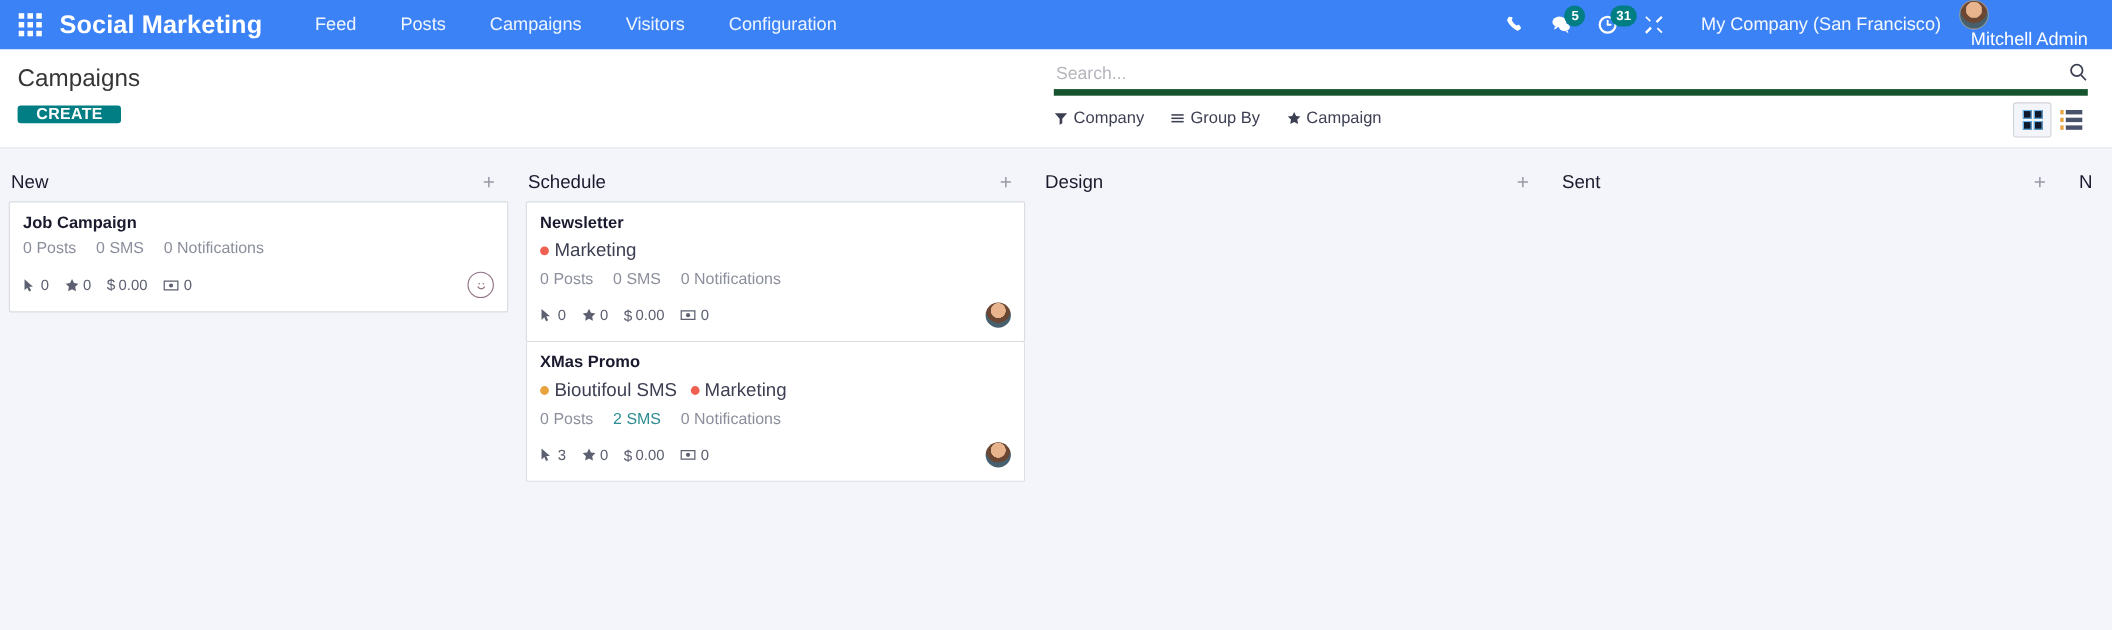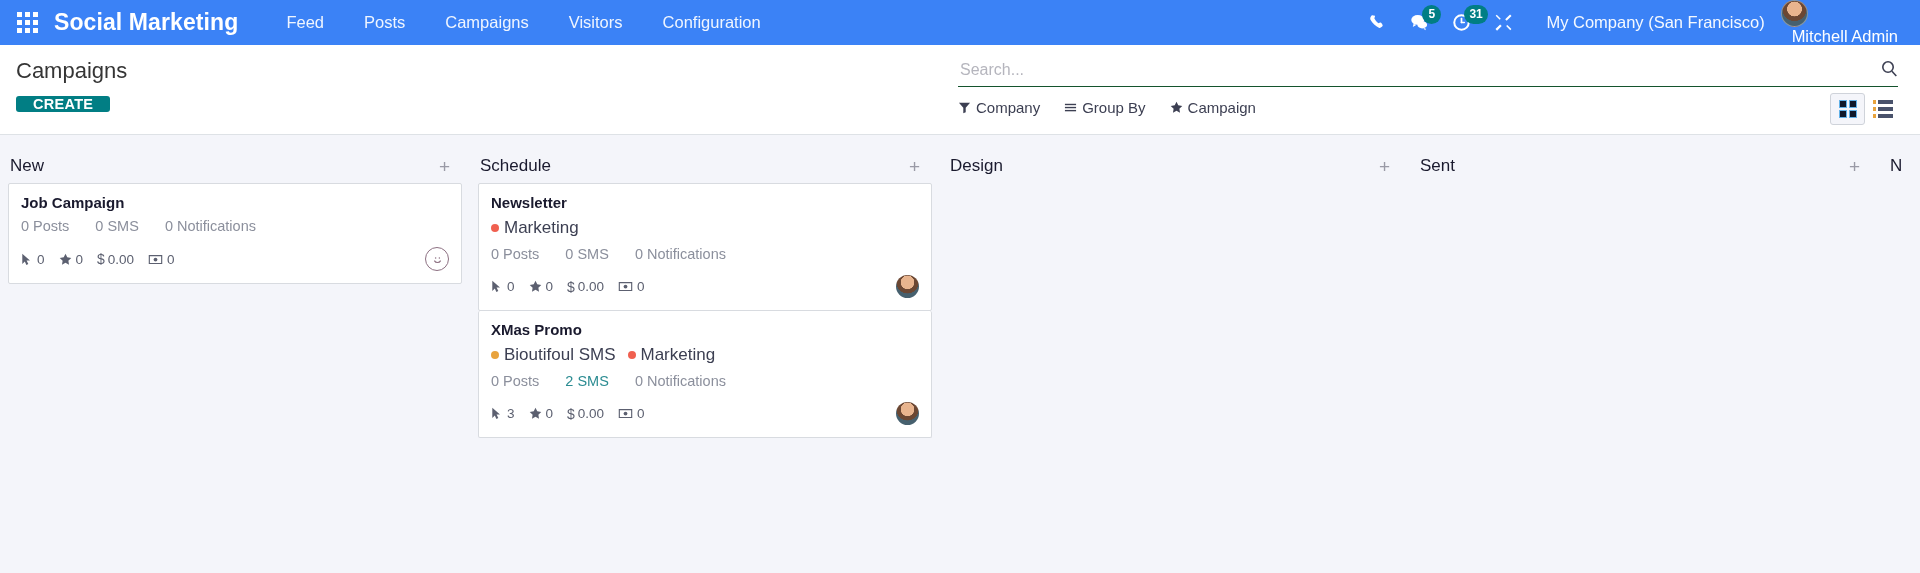--- a/index.html
+++ b/index.html
@@ -79,21 +79,21 @@
     display: inline-block;
     background: #017E84; color: #ffffff;
     font-size: 14.5px; font-weight: bold; letter-spacing: .3px;
     border: none; border-radius: 3px;
     padding: 0 17px; cursor: pointer;
     font-family: "Liberation Sans", sans-serif;
   }
   .cp-right { flex: 1; position: relative; padding-top: 12px; }
   .search-row {
     margin: 0 22px 0 0; width: 940px;
-    border-bottom: 1px solid #14532d;
+    border-bottom: 6px solid #14532d;
     display: flex; align-items: center; height: 30px;
   }
   .search-input {
     flex: 1; border: none; outline: none;
     font-size: 16px; color: #4a4a5a;
     font-family: "Liberation Sans", sans-serif;
     background: transparent; padding: 0 2px 3px 2px;
   }
   .search-input::placeholder { color: #b5b5bd; }
   .search-icon { padding-bottom: 3px; cursor: pointer; }
@@ -149,21 +149,21 @@
     padding: 10px 12px 12px 12px;
     margin-bottom: 0;
     position: relative;
     cursor: pointer;
   }
   .kcard + .kcard { border-top: none; }
   .kcard-title { font-size: 15px; font-weight: bold; color: #1a1a2e; margin-bottom: 7px; }
   .tags { display: flex; align-items: center; gap: 12px; margin-bottom: 8px; flex-wrap: wrap; }
   .tag { display: flex; align-items: center; font-size: 17px; color: #3c3f52; white-space: nowrap; }
   .tag-dot { width: 8px; height: 8px; border-radius: 50%; margin-right: 5px; display: inline-block; }
-  .counters { display: flex; align-items: flex-end; gap: 26px; margin-bottom: 13px; }
+  .counters { display: flex; align-items: flex-end; gap: 18px; margin-bottom: 13px; }
   .counter { font-size: 14.5px; color: #8b8f9c; white-space: nowrap; }
   .counter.link { color: #2C8C92; }
   .kcard-footer { display: flex; align-items: center; }
   .stats { display: flex; align-items: center; gap: 14px; }
   .stat { display: flex; align-items: center; font-size: 13.5px; color: #5c6070; white-space: nowrap; }
   .stat svg { fill: #5c6070; margin-right: 4px; }
   .stat .money-sym { font-size: 14px; margin-right: 3px; }
   .kcard-avatar { margin-left: auto; }
   .kcard-avatar .photo {
     width: 23px; height: 23px; border-radius: 50%;

